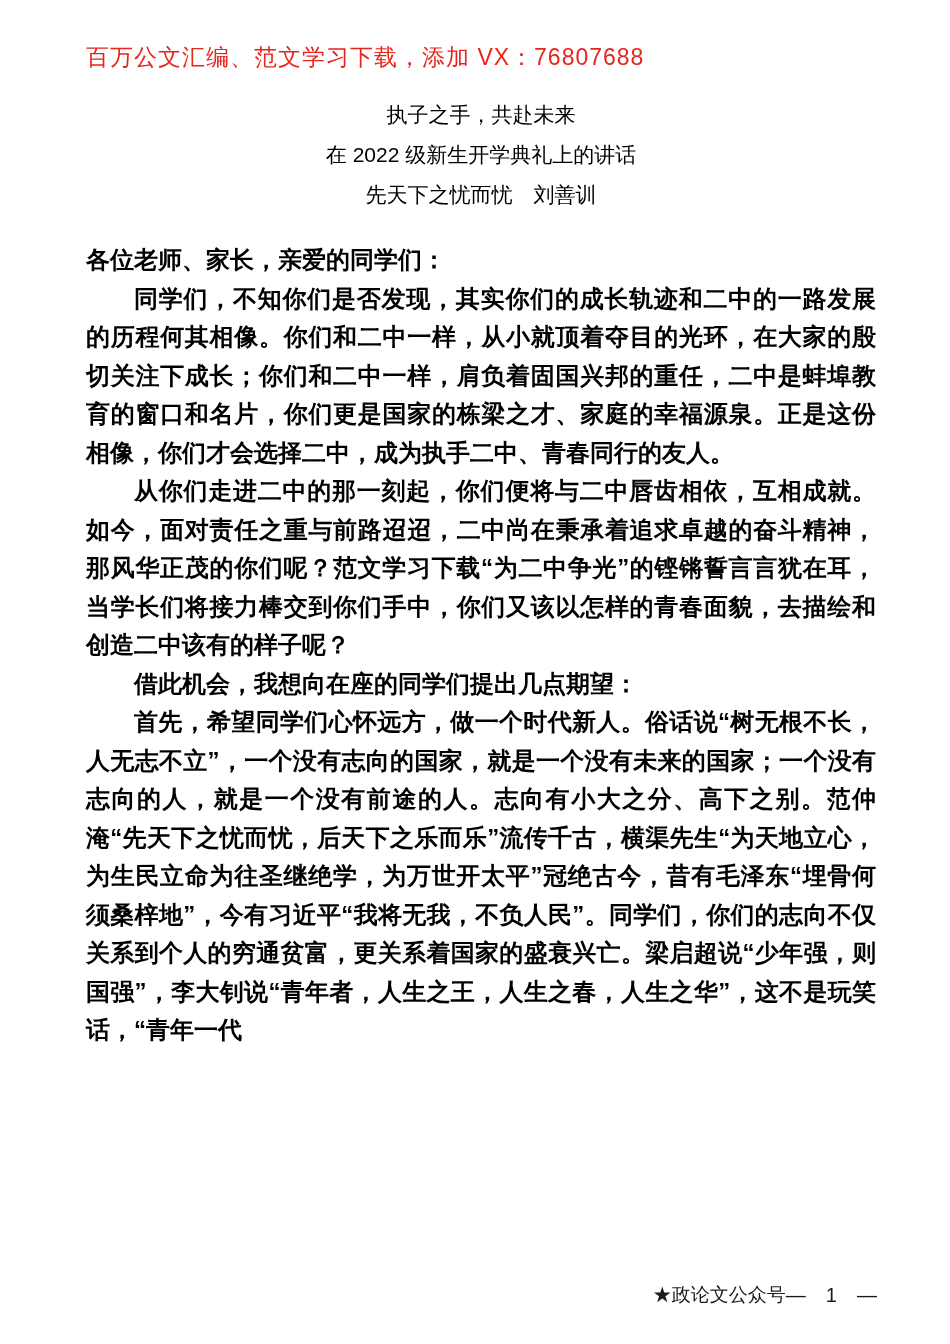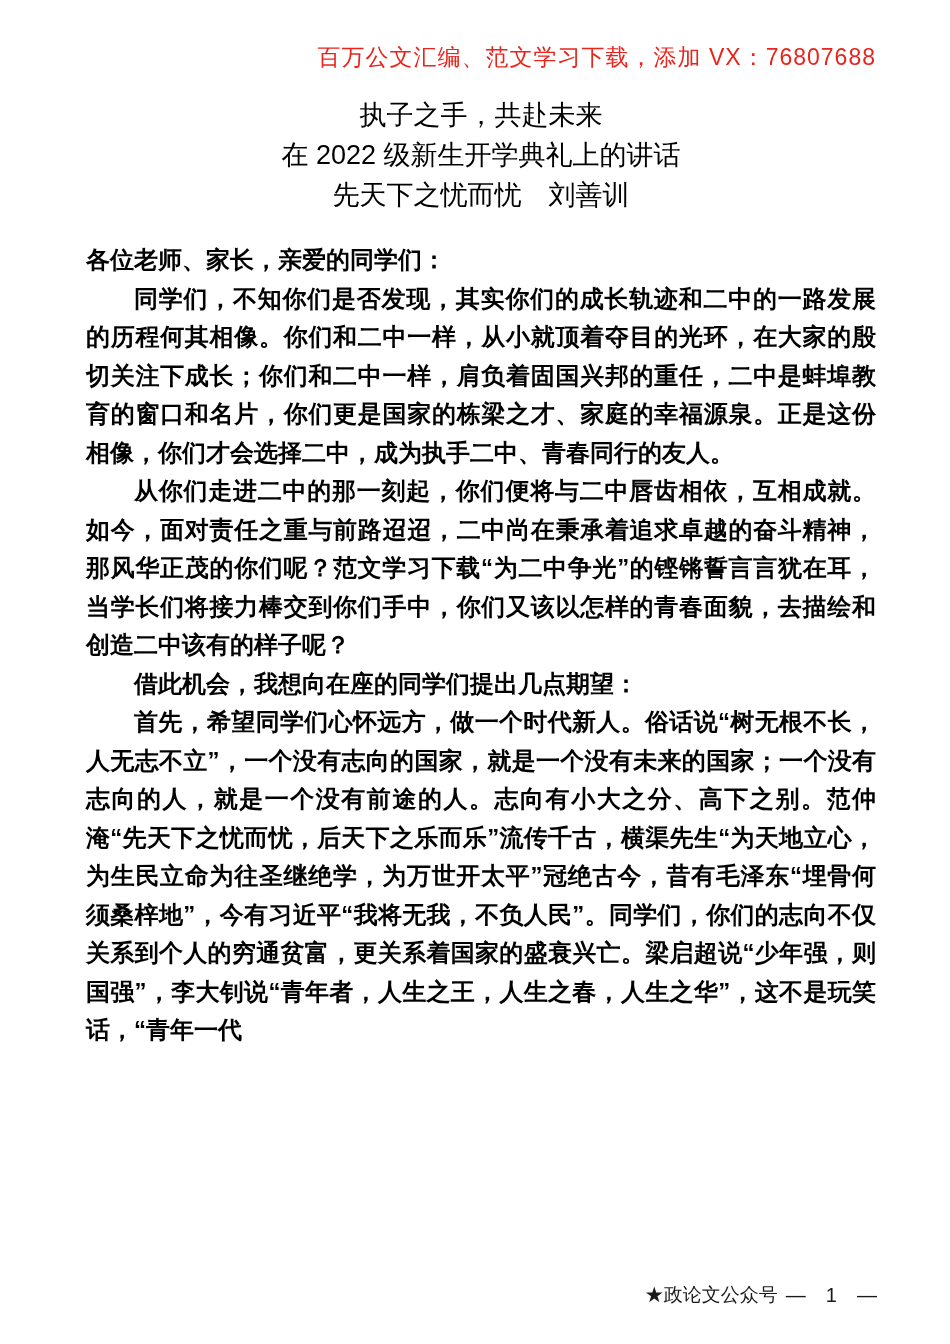--- a/index.html
+++ b/index.html
@@ -11,29 +11,29 @@
     font-family: "Liberation Sans", sans-serif;
     position: relative;
     overflow: hidden;
   }
   .page {
     padding: 0 74px 0 86px; 
     box-sizing: border-box;
   }
   .promo-banner {
     margin-top: 42px;
-    text-align: right;
+    text-align: left;
     font-size: 23px;
     letter-spacing: 1px;
     color: #e8241c;
   }
   .title-block {
     margin-top: 22px;
     text-align: center;
-    font-size: 27px;
+    font-size: 21px;
     line-height: 40px;
   }
   .body-text {
     margin-top: 26px;
     font-size: 24px;
     line-height: 38.5px;
     text-align: justify;
     text-justify: inter-character;
     font-weight: bold;
   }
@@ -44,21 +44,21 @@
   .body-text p.salutation {
     text-indent: 0;
   }
   .page-footer {
     position: absolute;
     right: 70px;
     bottom: 36px;
     font-size: 19px;
     display: flex;
     align-items: center;
-    gap: 8px;
+    gap: 0;
     color: #1a1a1a;
   }
   .page-footer .page-label {
     white-space: pre;
     letter-spacing: 3px;
     font-size: 20px;
   }
 </style>
 </head>
 <body>

